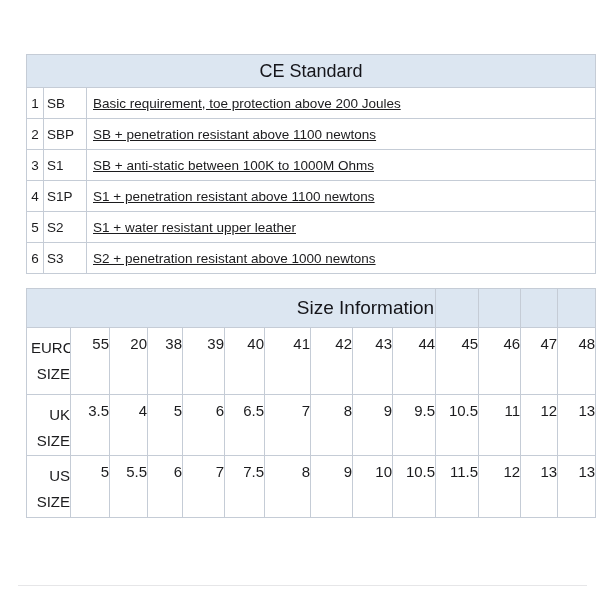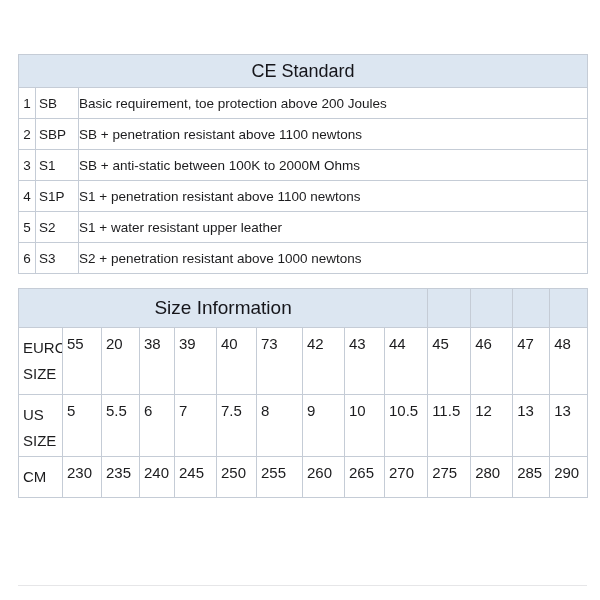--- a/index.html
+++ b/index.html
@@ -13,21 +13,21 @@
     position: relative;
     width: 600px;
     height: 600px;
     background: #ffffff;
     overflow: hidden;
   }
   table {
     border-collapse: collapse;
     table-layout: fixed;
     position: absolute;
-    left: 18px;
+    left: 26px;
     width: 569px;
     border-radius: 18px;
   }
   th, td {
     border: 1px solid #c5ccd6;
     overflow: hidden;
     white-space: nowrap;
   }
   
   .ce-table { top: 54px; }
@@ -41,40 +41,40 @@
     color: #15151a;
   }
   .ce-table td {
     height: 28px;
     font-size: 13.5px;
     vertical-align: middle;
     background: #ffffff;
   }
   .ce-table td.num { text-align: center; }
   .ce-table td.code { padding-left: 3px; }
-  .ce-table td.desc { padding-left: 0; }
+  .ce-table td.desc { padding-left: 6px; text-decoration: underline; }
   
   .size-table { top: 288px; }
   .size-table th {
     background: #dce6f1;
     height: 36px;
     font-weight: 400;
     vertical-align: middle;
   }
   .size-table th.title-cell {
     font-size: 19px;
-    text-align: center;
+    text-align: right;
     color: #15151a;
   }
   .size-table td {
     background: #ffffff;
     font-size: 15px;
     vertical-align: top;
     padding: 7px 0 0 4px;
-    text-align: left;
+    text-align: right;
   }
   .size-table td.row-label {
     white-space: normal;
     line-height: 1.75;
   }
   .size-table tr.row-euro td { height: 59px; }
   .size-table tr.row-uk   td { height: 50px; }
   .size-table tr.row-us   td { height: 54px; margin-top: 12px; }
   .size-table tr.row-cm   td { height: 33px; }
   
@@ -110,21 +110,21 @@
         <td class="desc">Basic requirement, toe protection above 200 Joules</td>
       </tr>
       <tr>
         <td class="num">2</td>
         <td class="code">SBP</td>
         <td class="desc">SB + penetration resistant above 1100 newtons</td>
       </tr>
       <tr>
         <td class="num">3</td>
         <td class="code">S1</td>
-        <td class="desc">SB + anti-static between 100K to 2000M Ohms</td>
+        <td class="desc">SB + anti-static between 100K to 1000M Ohms</td>
       </tr>
       <tr>
         <td class="num">4</td>
         <td class="code">S1P</td>
         <td class="desc">S1 + penetration resistant above 1100 newtons</td>
       </tr>
       <tr>
         <td class="num">5</td>
         <td class="code">S2</td>
         <td class="desc">S1 + water resistant upper leather</td>
@@ -164,58 +164,58 @@
       </tr>
     </thead>
     <tbody>
       <tr class="row-euro">
         <td class="row-label">EURO SIZE</td>
         <td>55</td>
         <td>20</td>
         <td>38</td>
         <td>39</td>
         <td>40</td>
-        <td>73</td>
+        <td>41</td>
         <td>42</td>
         <td>43</td>
         <td>44</td>
         <td>45</td>
         <td>46</td>
         <td>47</td>
         <td>48</td>
+      </tr>
+      <tr class="row-uk">
+        <td class="row-label">UK SIZE</td>
+        <td>3.5</td>
+        <td>4</td>
+        <td>5</td>
+        <td>6</td>
+        <td>6.5</td>
+        <td>7</td>
+        <td>8</td>
+        <td>9</td>
+        <td>9.5</td>
+        <td>10.5</td>
+        <td>11</td>
+        <td>12</td>
+        <td>13</td>
       </tr>
       <tr class="row-us">
         <td class="row-label">US SIZE</td>
         <td>5</td>
         <td>5.5</td>
         <td>6</td>
         <td>7</td>
         <td>7.5</td>
         <td>8</td>
         <td>9</td>
         <td>10</td>
         <td>10.5</td>
         <td>11.5</td>
         <td>12</td>
         <td>13</td>
         <td>13</td>
       </tr>
-      <tr class="row-cm">
-        <td class="row-label">CM</td>
-        <td>230</td>
-        <td>235</td>
-        <td>240</td>
-        <td>245</td>
-        <td>250</td>
-        <td>255</td>
-        <td>260</td>
-        <td>265</td>
-        <td>270</td>
-        <td>275</td>
-        <td>280</td>
-        <td>285</td>
-        <td>290</td>
-      </tr>
     </tbody>
   </table>
 
   <div class="divider-line"></div>
 </div>
 
 </body></html>

